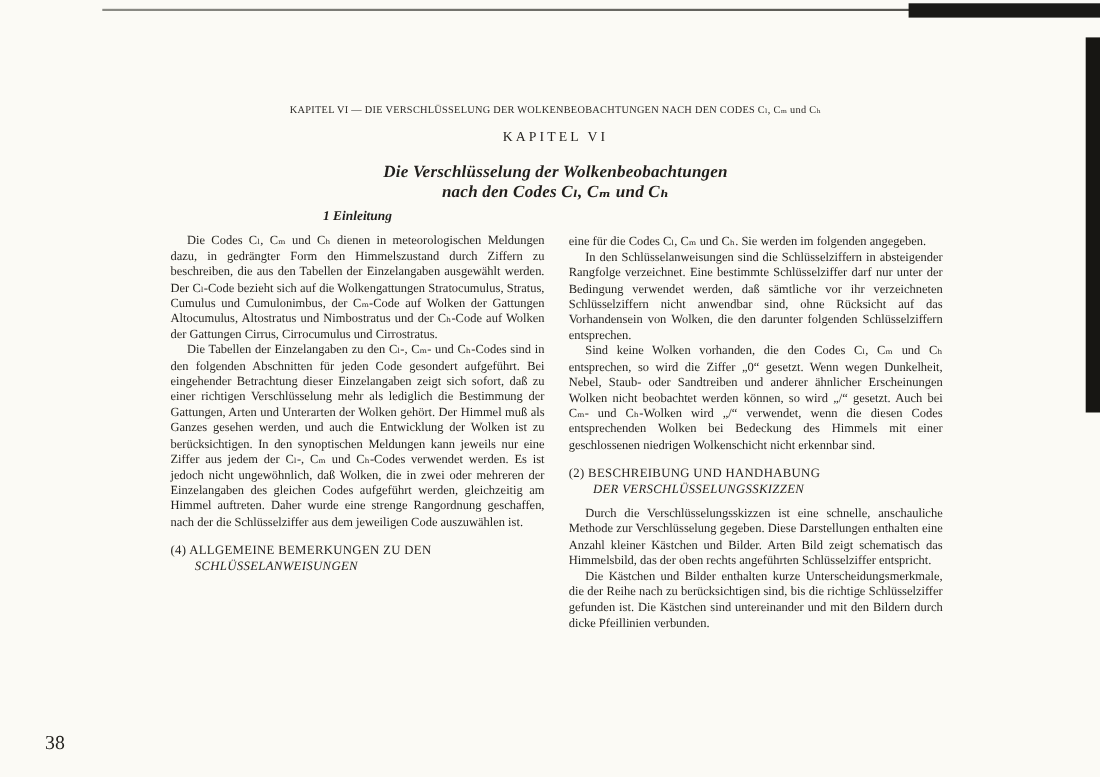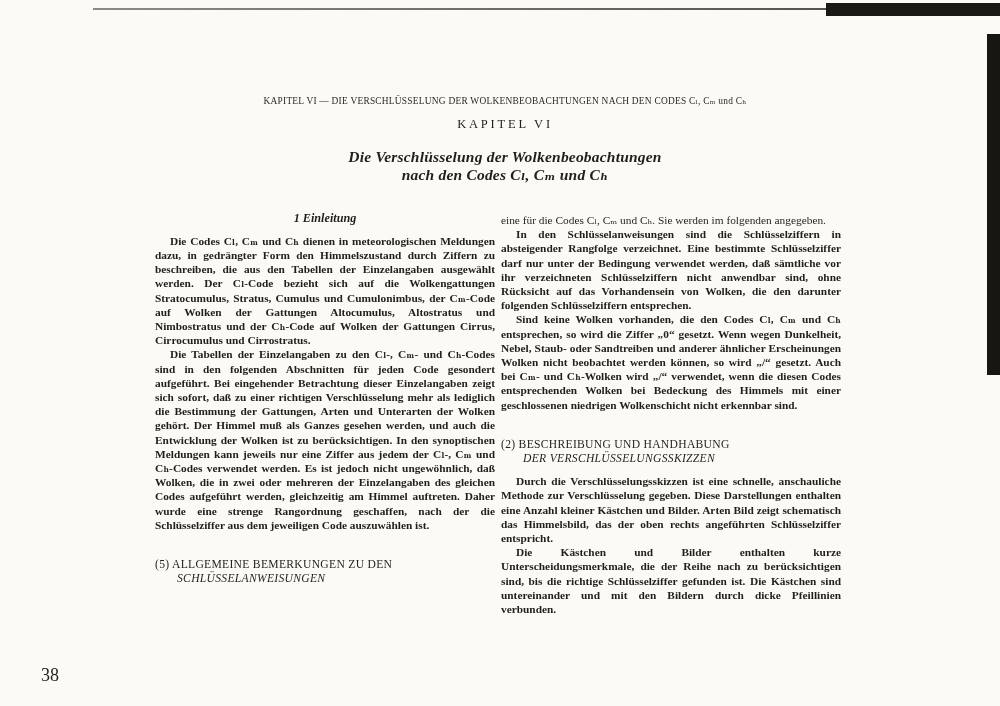--- a/index.html
+++ b/index.html
@@ -23,39 +23,39 @@
     text-align: center; font-size: 12.5px; letter-spacing: 2.8px;
   }
   .doc-title {
     position: absolute; top: 148px; left: 5px; width: 1000px;
     text-align: center; font-style: italic; font-weight: bold;
     font-size: 15.5px; line-height: 17.5px; letter-spacing: 0.2px;
   }
 
   .columns {
     position: absolute; top: 189px; left: 155px; width: 702px;
-    display: flex; gap: 6px; align-items: center;
+    display: flex; gap: 22px;
   }
   .col {
     width: 340px;
     font-size: 11.35px; line-height: 14.2px;
     text-align: justify;
     hyphens: auto; -webkit-hyphens: auto;
   }
   .col-right { padding-top: 24px; }
 
   .section-heading {
     text-align: center; font-weight: bold; font-style: italic;
     font-size: 12.2px; line-height: 14px; margin-bottom: 9px;
   }
   .para { margin: 0; }
-  .para.indent { text-indent: 15px; font-weight: bold; }
+  .para.indent { text-indent: 15px; }
 
   .subheading {
-    margin: 26px 0 8px 0;
+    margin: 12px 0 8px 0;
     font-size: 11.6px; line-height: 14.2px; letter-spacing: 0.3px;
   }
   .subheading-cont { padding-left: 22px; font-style: italic; }
 
   .page-number {
     position: absolute; left: 41px; top: 665px; font-size: 18px;
   }
 
   .artifact { position: absolute; }
   .artifact-top-line {
@@ -85,21 +85,21 @@
     <div class="doc-title-line">nach den Codes Cₗ, Cₘ und Cₕ</div>
   </div>
 
   <div class="columns">
 
     <div class="col col-left">
       <div class="section-heading">1 Einleitung</div>
       <p class="para indent">Die Codes Cₗ, Cₘ und Cₕ dienen in meteorologischen Meldungen dazu, in gedrängter Form den Himmelszustand durch Ziffern zu beschreiben, die aus den Tabellen der Einzelangaben ausgewählt werden. Der Cₗ-Code bezieht sich auf die Wolkengattungen Stratocumulus, Stratus, Cumulus und Cumulonimbus, der Cₘ-Code auf Wolken der Gattungen Altocumulus, Altostratus und Nimbostratus und der Cₕ-Code auf Wolken der Gattungen Cirrus, Cirrocumulus und Cirrostratus.</p>
       <p class="para indent">Die Tabellen der Einzelangaben zu den Cₗ-, Cₘ- und Cₕ-Codes sind in den folgenden Abschnitten für jeden Code gesondert aufgeführt. Bei eingehender Betrachtung dieser Einzelangaben zeigt sich sofort, daß zu einer richtigen Verschlüsselung mehr als lediglich die Bestimmung der Gattungen, Arten und Unterarten der Wolken gehört. Der Himmel muß als Ganzes gesehen werden, und auch die Entwicklung der Wolken ist zu berücksichtigen. In den synoptischen Meldungen kann jeweils nur eine Ziffer aus jedem der Cₗ-, Cₘ und Cₕ-Codes verwendet werden. Es ist jedoch nicht ungewöhnlich, daß Wolken, die in zwei oder mehreren der Einzelangaben des gleichen Codes aufgeführt werden, gleichzeitig am Himmel auftreten. Daher wurde eine strenge Rangordnung geschaffen, nach der die Schlüsselziffer aus dem jeweiligen Code auszuwählen ist.</p>
       <div class="subheading">
-        <div>(5) ALLGEMEINE BEMERKUNGEN ZU DEN</div>
+        <div>(4) ALLGEMEINE BEMERKUNGEN ZU DEN</div>
         <div class="subheading-cont">SCHLÜSSELANWEISUNGEN</div>
       </div>
     </div>
 
     <div class="col col-right">
       <p class="para">eine für die Codes Cₗ, Cₘ und Cₕ. Sie werden im folgenden angegeben.</p>
       <p class="para indent">In den Schlüsselanweisungen sind die Schlüsselziffern in absteigender Rangfolge verzeichnet. Eine bestimmte Schlüsselziffer darf nur unter der Bedingung verwendet werden, daß sämtliche vor ihr verzeichneten Schlüsselziffern nicht anwendbar sind, ohne Rücksicht auf das Vorhandensein von Wolken, die den darunter folgenden Schlüsselziffern entsprechen.</p>
       <p class="para indent">Sind keine Wolken vorhanden, die den Codes Cₗ, Cₘ und Cₕ entsprechen, so wird die Ziffer „0“ gesetzt. Wenn wegen Dunkelheit, Nebel, Staub- oder Sandtreiben und anderer ähnlicher Erscheinungen Wolken nicht beobachtet werden können, so wird „/“ gesetzt. Auch bei Cₘ- und Cₕ-Wolken wird „/“ verwendet, wenn die diesen Codes entsprechenden Wolken bei Bedeckung des Himmels mit einer geschlossenen niedrigen Wolkenschicht nicht erkennbar sind.</p>
       <div class="subheading">
         <div>(2) BESCHREIBUNG UND HANDHABUNG</div>

